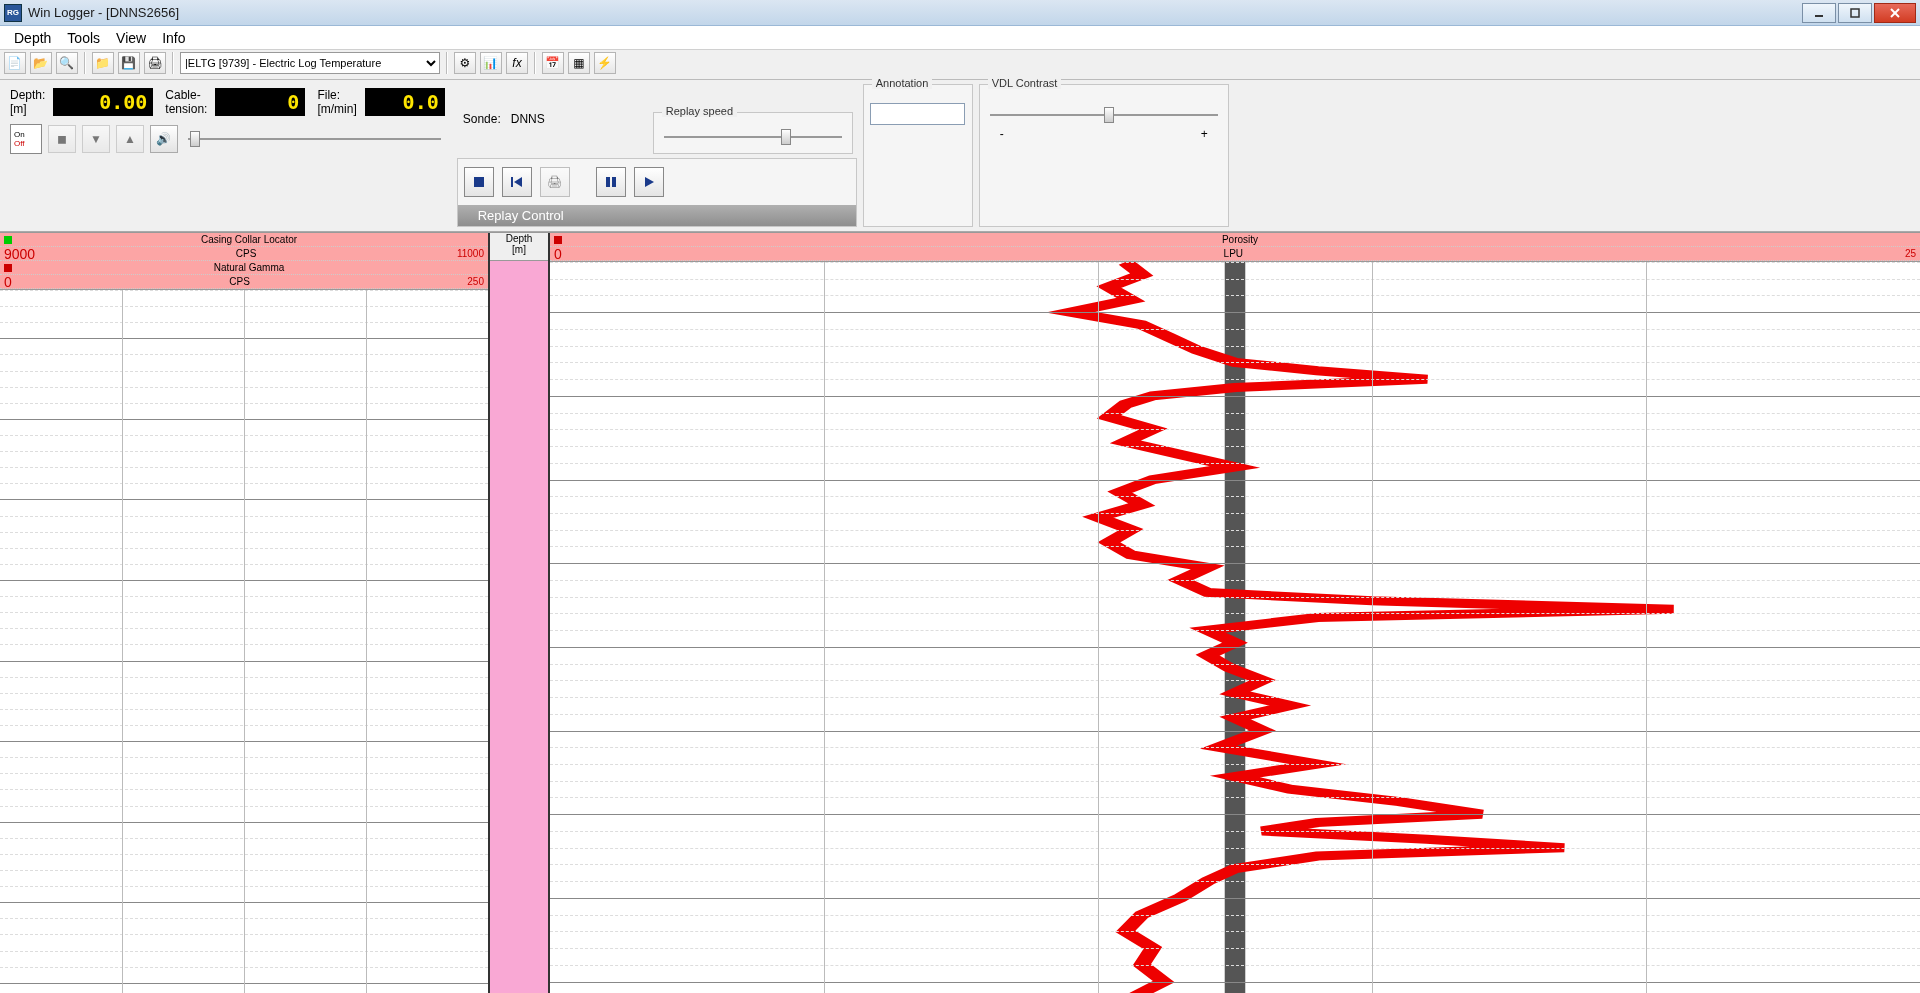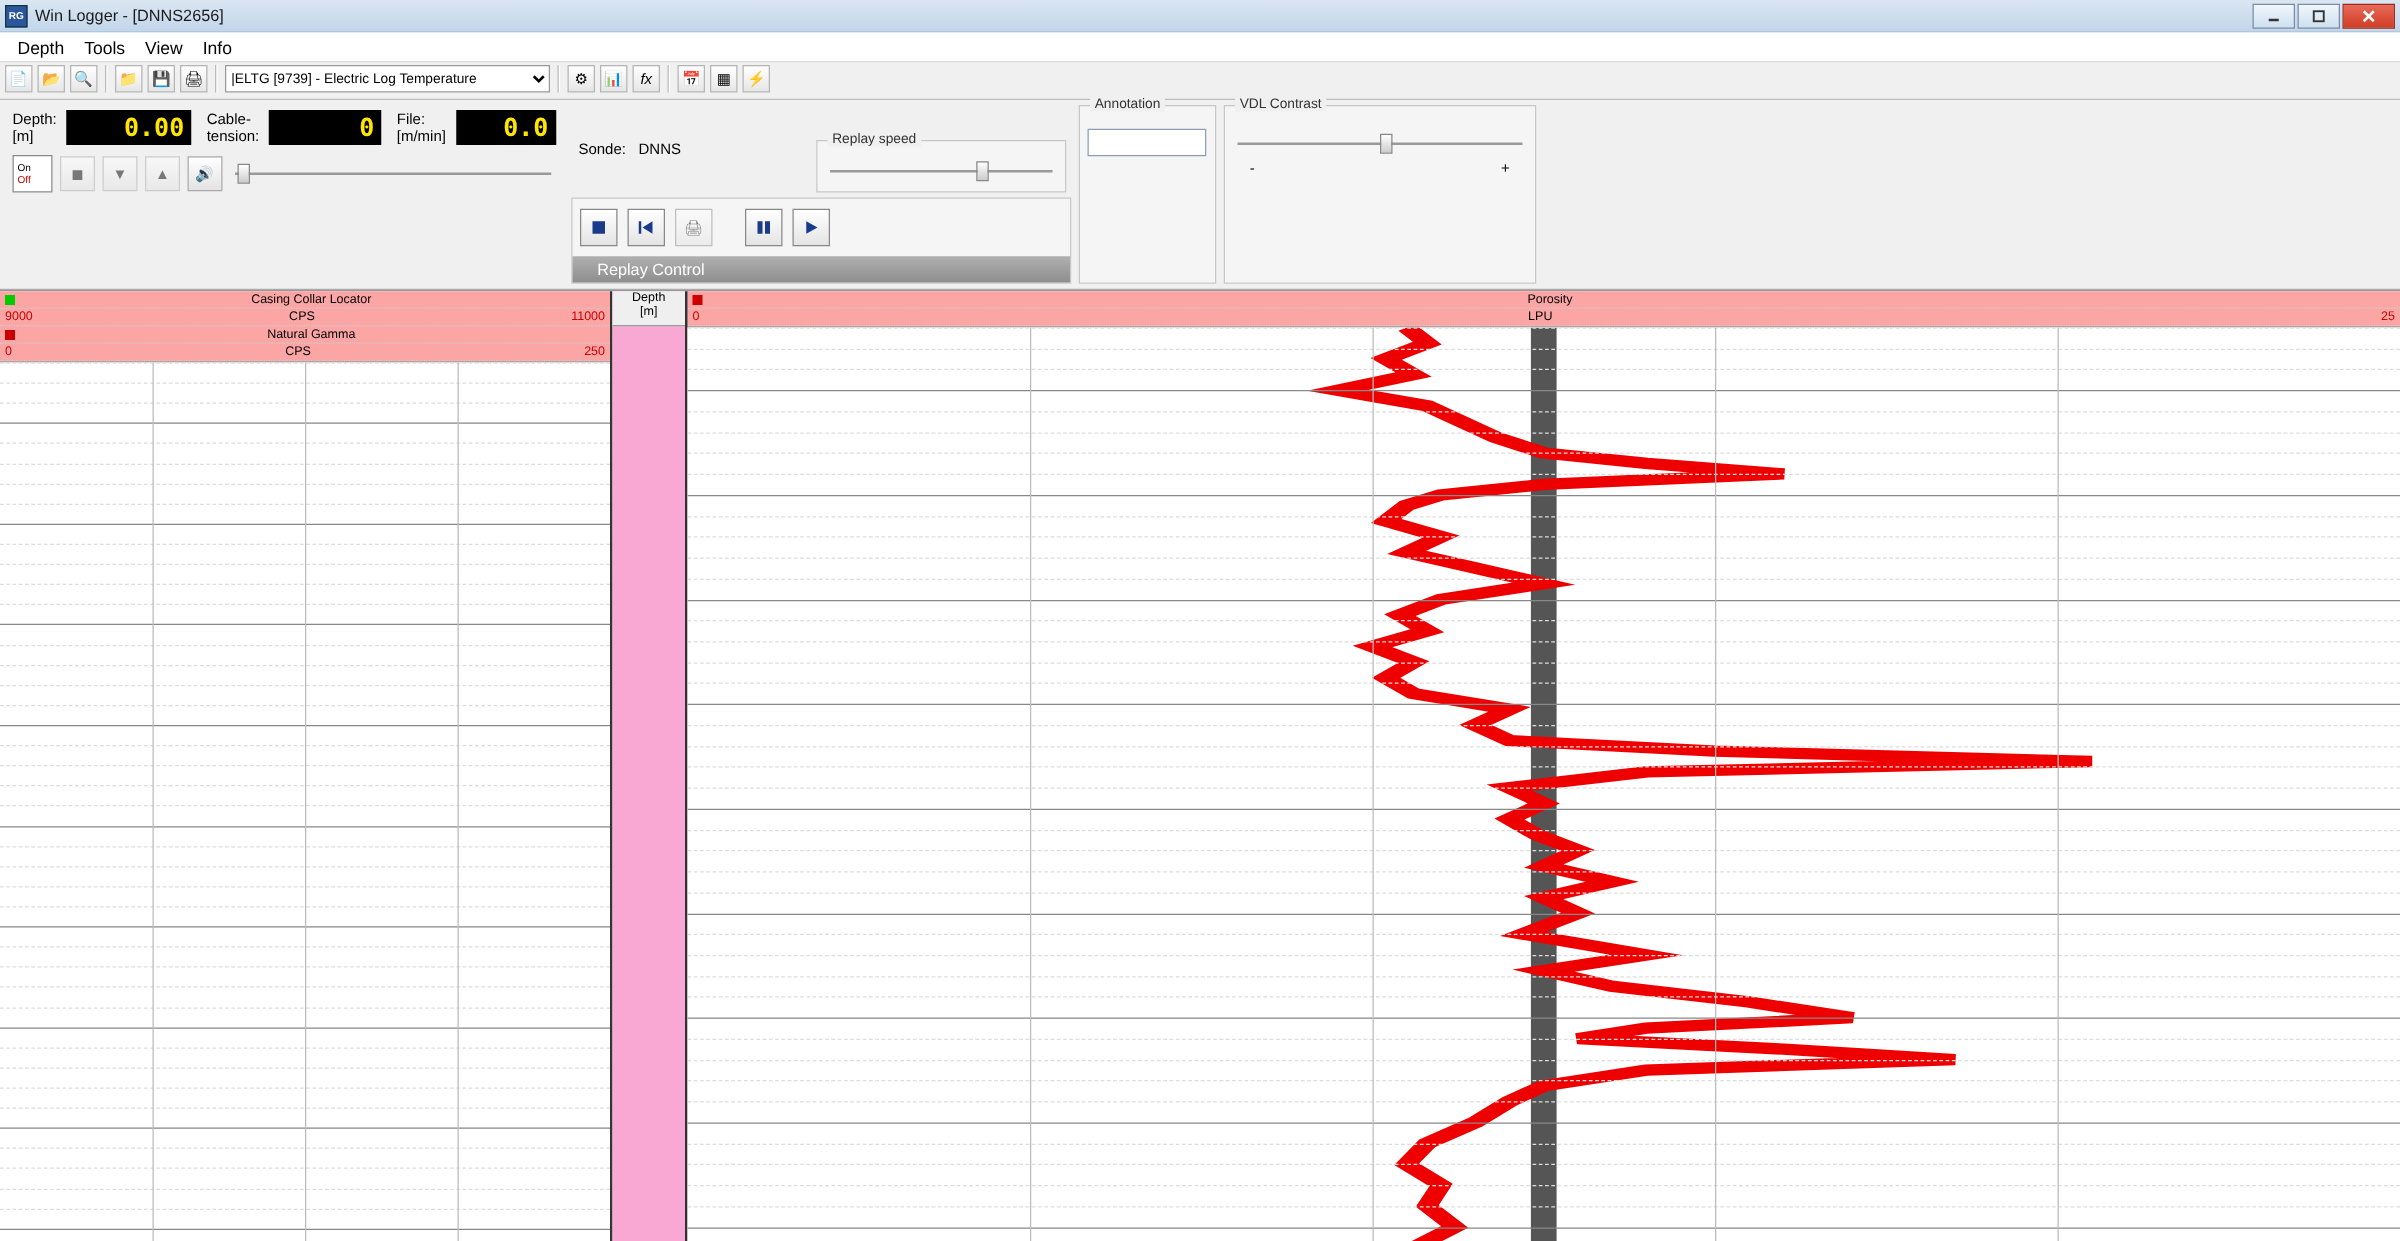--- a/index.html
+++ b/index.html
@@ -59,21 +59,21 @@
 .sonde { display: flex; align-items: center; gap: 10px; padding: 2px 6px; font-size: 12px; width: 190px; }
 
 
 .logarea { display: flex; height: calc(100vh - 210px); border-top: 1px solid #999; background: #fff; position: relative; }
 .lefttrack { width: 490px; border-right: 2px solid #333; display: flex; flex-direction: column; }
 .depthtrack { width: 60px; border-right: 2px solid #333; background: #f9a8d4; position: relative; }
 .righttrack { flex: 1; display: flex; flex-direction: column; }
 .trackheader { background: #fca5a5; font-size: 10px; border-bottom: 1px solid #999; }
 .thline { display: flex; justify-content: space-between; align-items: center; padding: 0 4px; height: 14px; border-bottom: 1px dotted #ccc; }
 .thline .title { flex: 1; text-align: center; }
-.thline .lmin { color: #c00; font-size: 10px; }
+.thline .lmin { color: #c00; font-size: 14px; }
 .thline .lmax { color: #c00; font-size: 10px; }
 .thline .sw { width: 8px; height: 8px; display: inline-block; margin-right: 2px; }
 .trackbody { flex: 1; position: relative; overflow: hidden; background: #fff; }
 .trackbody .major { position: absolute; left: 0; right: 0; height: 1px; background: #888; }
 .trackbody .minor { position: absolute; left: 0; right: 0; height: 1px; border-top: 1px dashed #ddd; }
 .trackbody .vgrid { position: absolute; top: 0; bottom: 0; width: 1px; background: #bbb; }
 .depthtick { position: absolute; left: 0; width: 100%; text-align: center; font: bold 11px sans-serif; transform: translateY(-50%); }
 .depthhdr { text-align: center; font: 10px sans-serif; border-bottom: 1px solid #999; background: #efefef; height: 28px; }
 .marker { position: absolute; left: -6px; width: 0; height: 0; border-top: 5px solid transparent; border-bottom: 5px solid transparent; border-left: 8px solid #000; transform: translateY(-50%); }
 svg.curve { position: absolute; top: 0; left: 0; width: 100%; height: 100%; }

